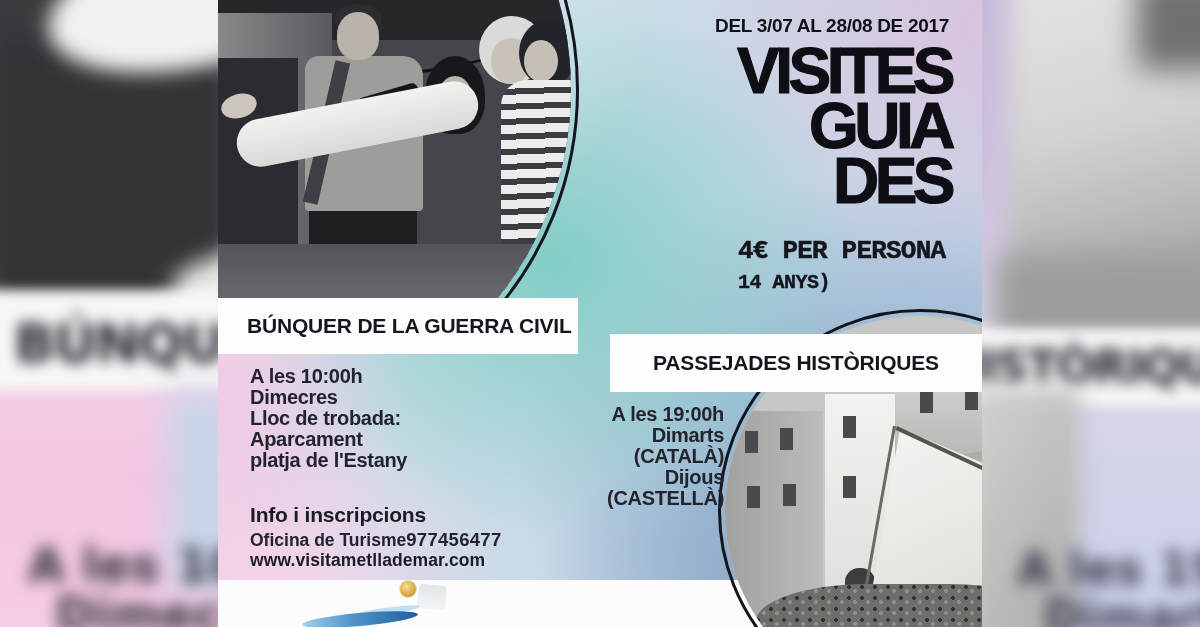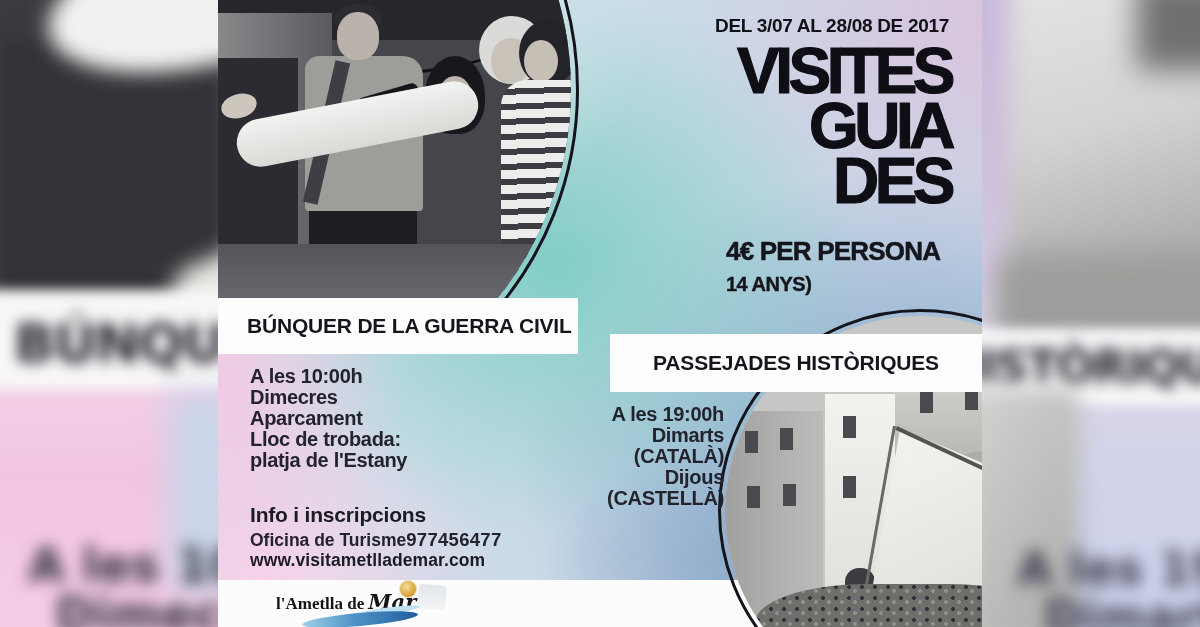--- a/index.html
+++ b/index.html
@@ -90,21 +90,21 @@
     background:radial-gradient(circle at 40% 35%, #f6e09a 0%, #d8a63c 60%, #b8862a 100%); box-shadow:0 0 0 1px #e8d9a8; }
   .logo-sketch { left:142px; top:1px; width:28px; height:24px; background:linear-gradient(#dfe3e7,#f0f2f4); opacity:.85; border-radius:4px; transform:rotate(6deg); }
   .logo-swoosh { left:26px; top:29px; width:116px; height:13px; border-radius:50%;
     background:linear-gradient(90deg,#9fd0ea 0%, #4e93c6 45%, #205f9e 100%); transform:rotate(-5deg); }
   .logo-swoosh2 { left:72px; top:24px; width:72px; height:7px; border-radius:50%; background:#bfe0f0; transform:rotate(-8deg); }
 
   
   .date { right:33px; top:15px; font-size:19px; font-weight:bold; color:#101016; letter-spacing:-0.3px; z-index:3; }
   .title { right:31px; top:44px; text-align:right; font-size:64px; line-height:55px; font-weight:bold;
     letter-spacing:-4.5px; color:#0e0e14; -webkit-text-stroke:1.2px #0e0e14; z-index:3;margin-left:37px; }
-  .price-block { left:508px; top:236px; color:#15151c; z-index:3; }
+  .price-block { left:520px; top:236px; color:#15151c; z-index:3;font-family:Liberation Mono, monospace; }
   .price { font-size:26px; font-weight:bold; letter-spacing:-0.8px; -webkit-text-stroke:0.5px #15151c; }
   .price-note { font-size:20px; font-weight:bold; line-height:26px; letter-spacing:-0.5px; margin-top:4px; -webkit-text-stroke:0.4px #15151c; }
   .price-note + .price-note { margin-top:0; }
 
   .banner2 { left:392px; top:334px; width:372px; height:58px; background:#fdfdfe; display:flex; align-items:center; justify-content:center; z-index:3; }
   .sched2 { right:258px; top:404px; text-align:right; font-size:20px; font-weight:bold; color:#23232e; line-height:21px; letter-spacing:-0.3px; z-index:3; }
 
   
   .photo2-ring { left:500px; top:309px; width:404px; height:404px; border-radius:50%; border:3px solid #14141c; z-index:2; }
   .photo2 { left:507px; top:316px; width:390px; height:390px; border-radius:50%; overflow:hidden; background:#c7c7c5; z-index:2; }
@@ -174,36 +174,33 @@
         <div class="abs p1-hand"></div>
       </div>
     </div>
 
     <div class="abs banner1">
       <span class="banner-label">BÚNQUER DE LA GUERRA CIVIL</span>
     </div>
     <div class="abs sched1">
       <div>A les 10:00h</div>
       <div>Dimecres</div>
+      <div>Lloc de trobada:</div>
       <div>Aparcament</div>
-      <div>Lloc de trobada:</div>
       <div>platja de l'Estany</div>
     </div>
     <div class="abs info-title">Info i inscripcions</div>
     <div class="abs office-line">
       <span>Oficina de Turisme</span><span class="phone">977456477</span>
     </div>
     <div class="abs website">www.visitametllademar.com</div>
 
     <div class="abs logo">
       <div class="abs logo-sketch"></div>
       <div class="abs logo-sun"></div>
-      <div class="logo-text">
-        <span>l'Ametlla de</span><span class="script">Mar</span>
-      </div>
       <div class="abs logo-swoosh2"></div>
       <div class="abs logo-swoosh"></div>
     </div>
 
     <div class="abs date">DEL 3/07 AL 28/08 DE 2017</div>
     <div class="abs title">
       <div>VISITES</div>
       <div>GUIA</div>
       <div>DES</div>
     </div>

